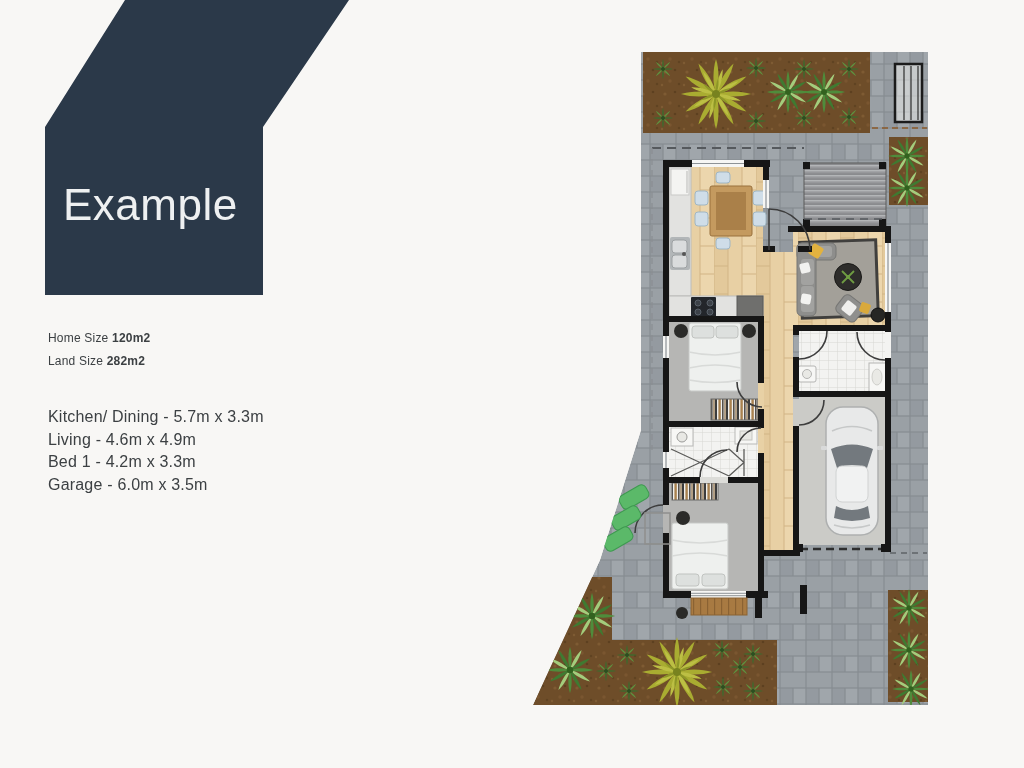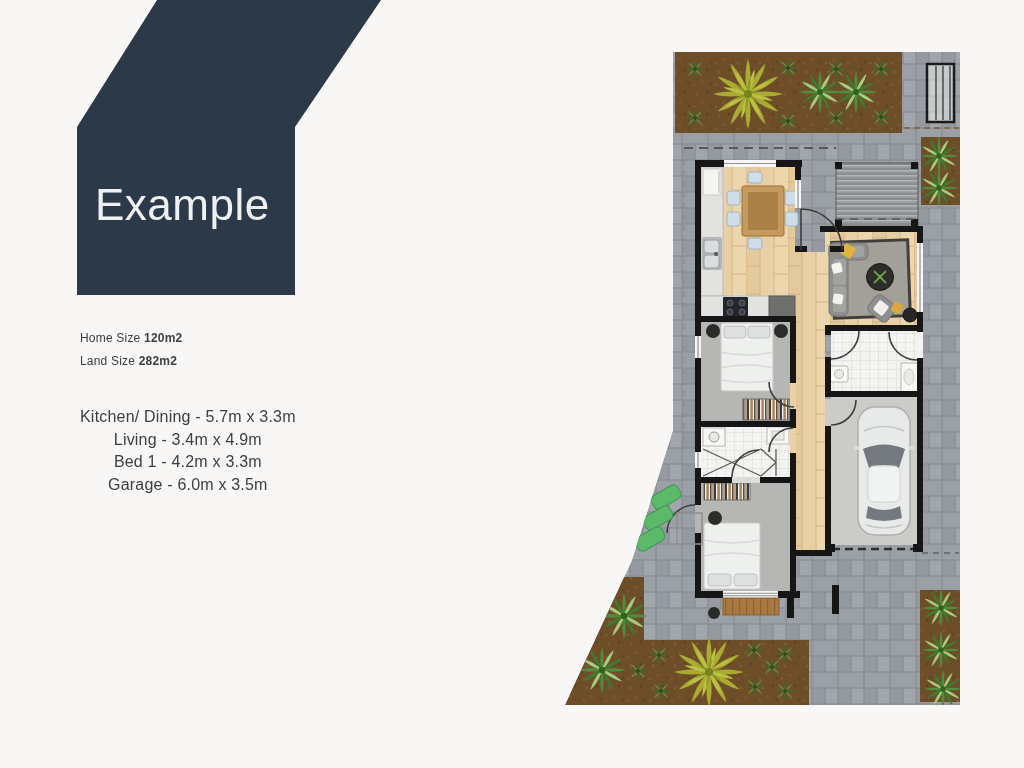--- a/index.html
+++ b/index.html
@@ -1,46 +1,46 @@
 <!DOCTYPE html>
 <html><head>
 <meta charset="utf-8">
 <style>
   html,body{margin:0;padding:0;}
   body{width:1024px;height:768px;overflow:hidden;background:#f8f7f5;
        font-family:"Liberation Sans", sans-serif;}
-  .canvas{position:relative;width:988px;height:768px;background:#f8f7f5;margin-left:32px;}
+  .canvas{position:relative;width:988px;height:768px;background:#f8f7f5;}
   .banner{position:absolute;left:0;top:0;width:370px;height:300px;background:#2b3949;
           clip-path:polygon(125px 0px,349px 0px,263px 127px,263px 295px,45px 295px,45px 127px);}
   .banner-text{position:absolute;left:63px;top:176px;color:#eef0f1;font-size:44px;
                line-height:58px;letter-spacing:.5px;font-weight:400;}
   .stats{position:absolute;left:48px;top:327px;font-size:12px;color:#3c4043;line-height:23px;letter-spacing:.2px;}
   .stats .val{font-weight:700;}
-  .room-list{position:absolute;left:48px;top:406px;font-size:16px;color:#3c4043;line-height:22.7px;letter-spacing:.2px;text-align:center;}
+  .room-list{position:absolute;left:48px;top:406px;font-size:16px;color:#3c4043;line-height:22.7px;letter-spacing:.2px;}
   svg.plan{position:absolute;left:0;top:0;width:1024px;height:768px;}
 </style>
 </head>
 <body>
 
 <div class="canvas">
 
   <div class="banner">
     <div class="banner-text">
       <div>Example</div>
     </div>
   </div>
 
   <div class="stats">
     <div><span class="lbl">Home Size</span> <span class="val">120m2</span></div>
     <div><span class="lbl">Land Size</span> <span class="val">282m2</span></div>
   </div>
 
   <div class="room-list">
     <div>Kitchen/ Dining - 5.7m x 3.3m</div>
-    <div>Living - 3.4m x 4.9m</div>
+    <div>Living - 4.6m x 4.9m</div>
     <div>Bed 1 - 4.2m x 3.3m</div>
     <div>Garage - 6.0m x 3.5m</div>
   </div>
 
   <svg class="plan" viewBox="0 0 1024 768">
     <defs>
       <pattern id="pav" width="26" height="32" patternUnits="userSpaceOnUse">
         <rect width="26" height="32" fill="#868c91"></rect>
         <rect x="0.6" y="0.6" width="24.8" height="14.8" fill="#9aa0a5"></rect>
         <rect x="0.6" y="16.6" width="11.8" height="14.8" fill="#949aa0"></rect>

